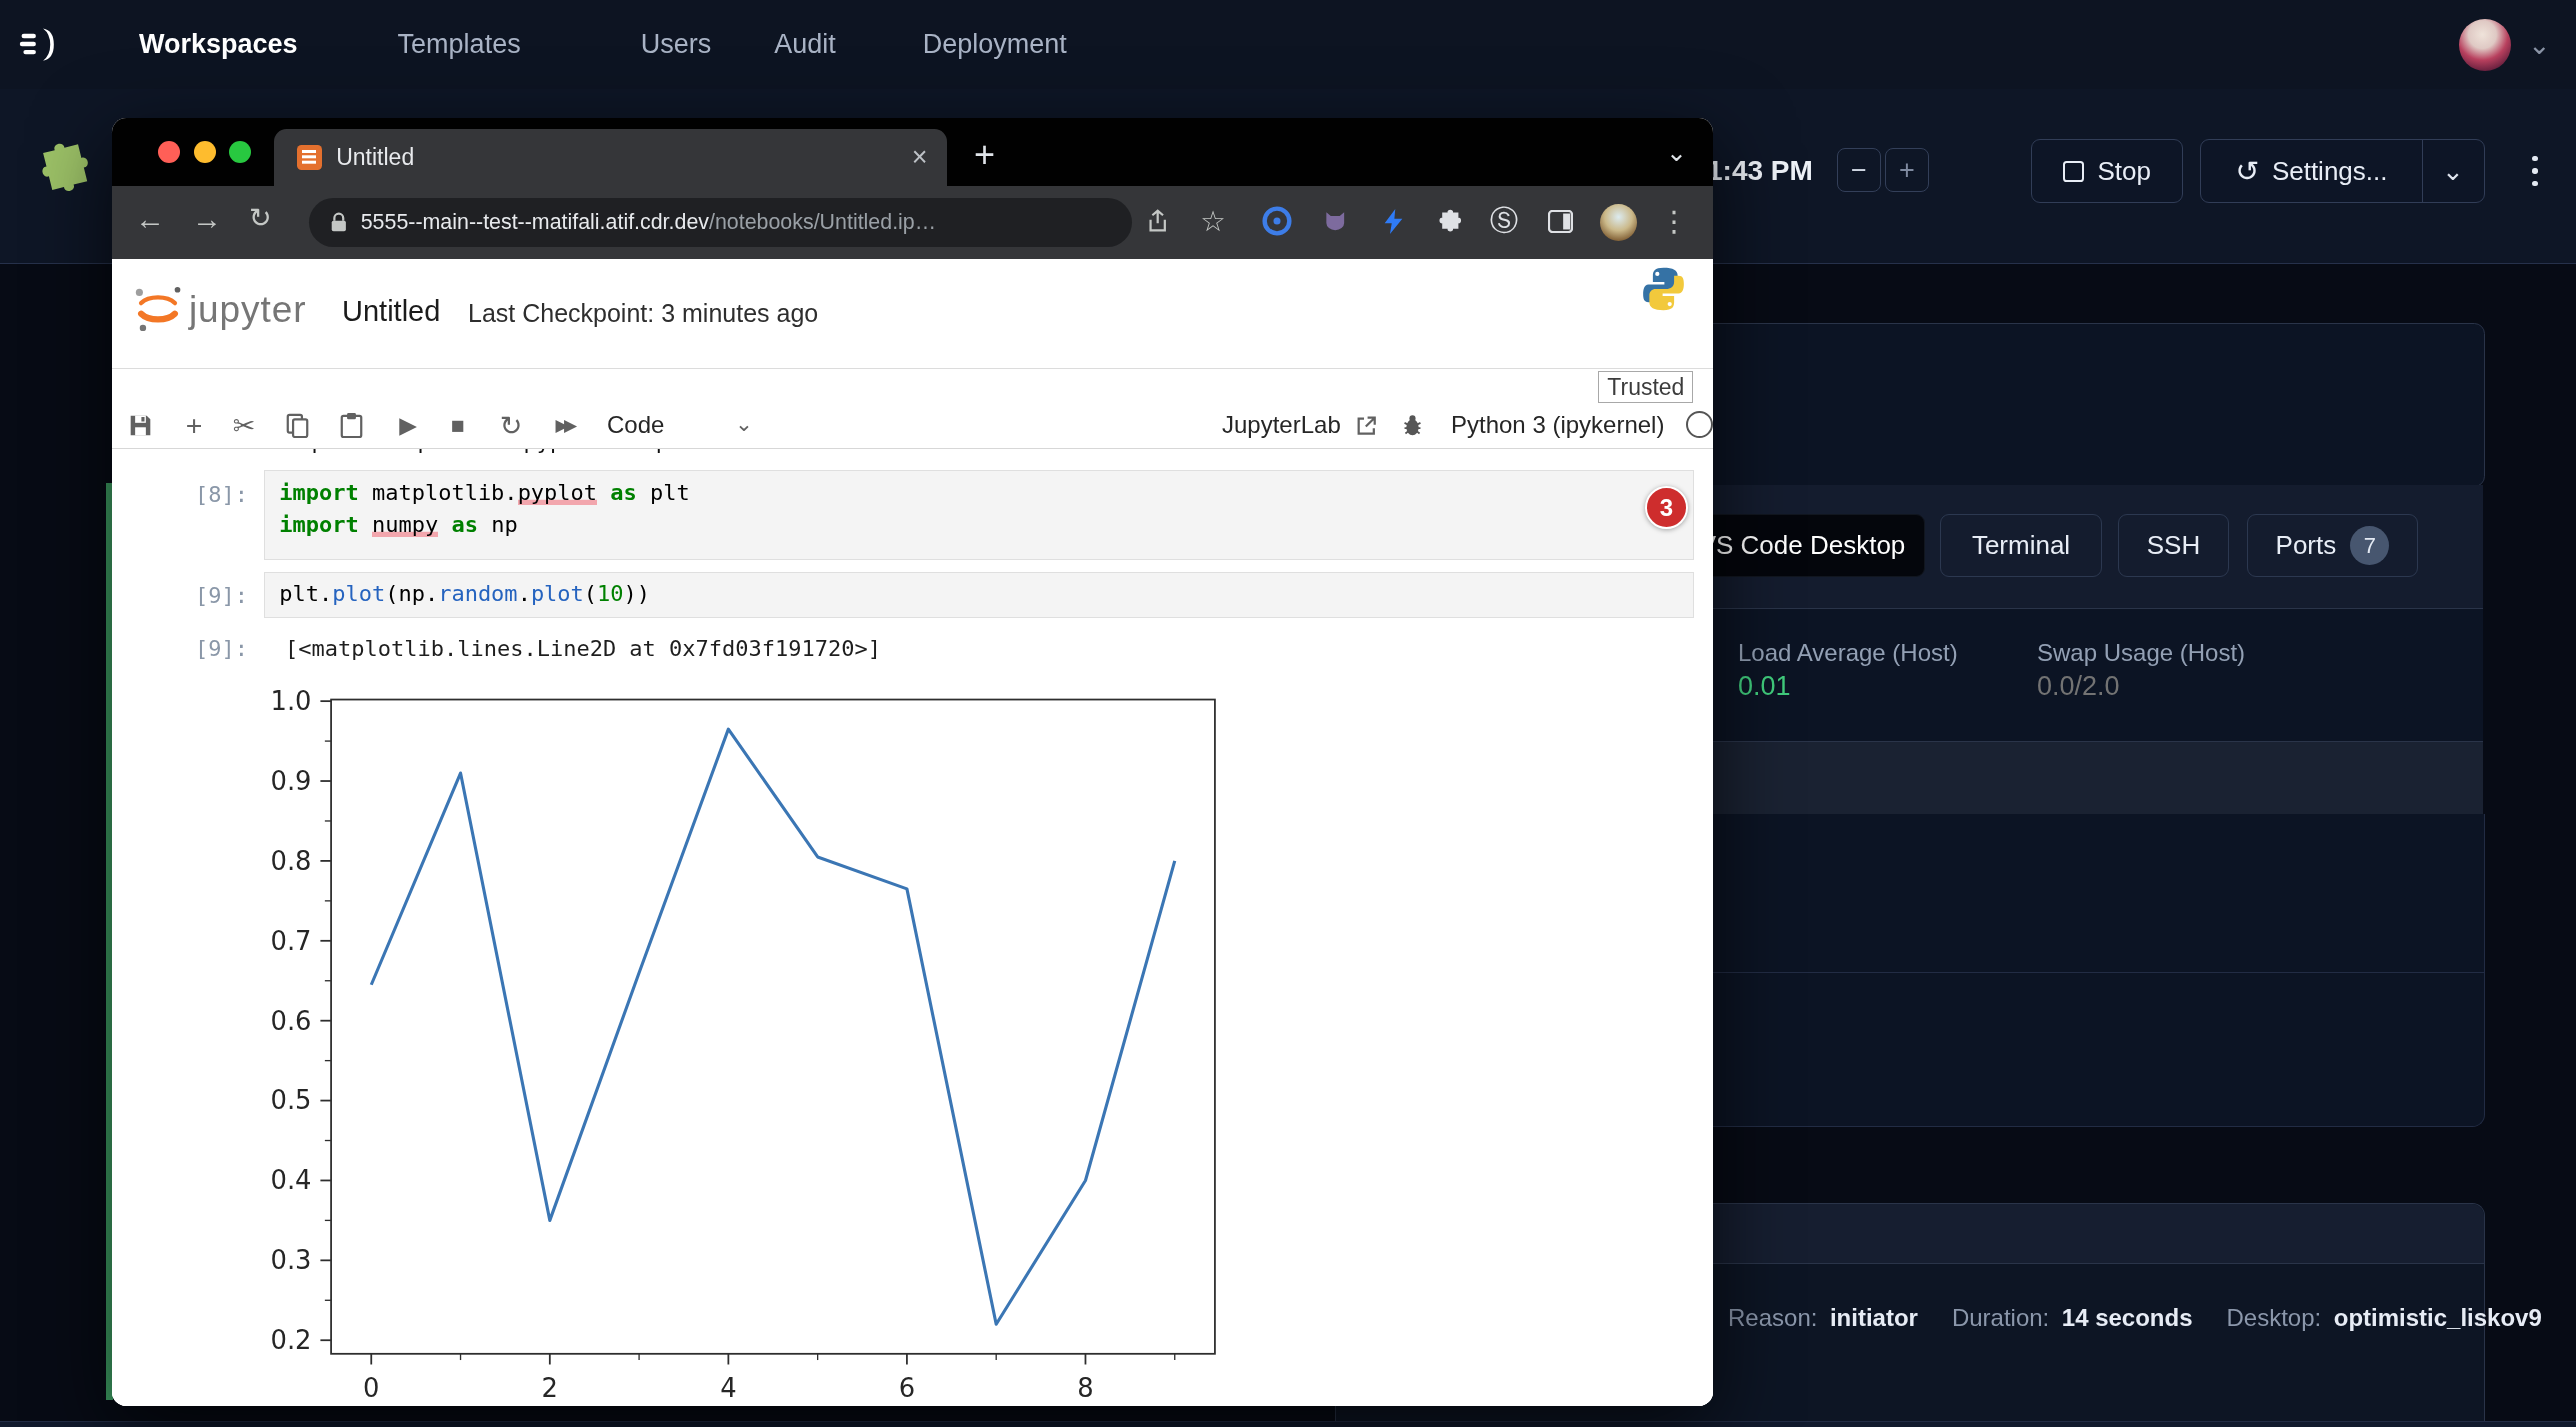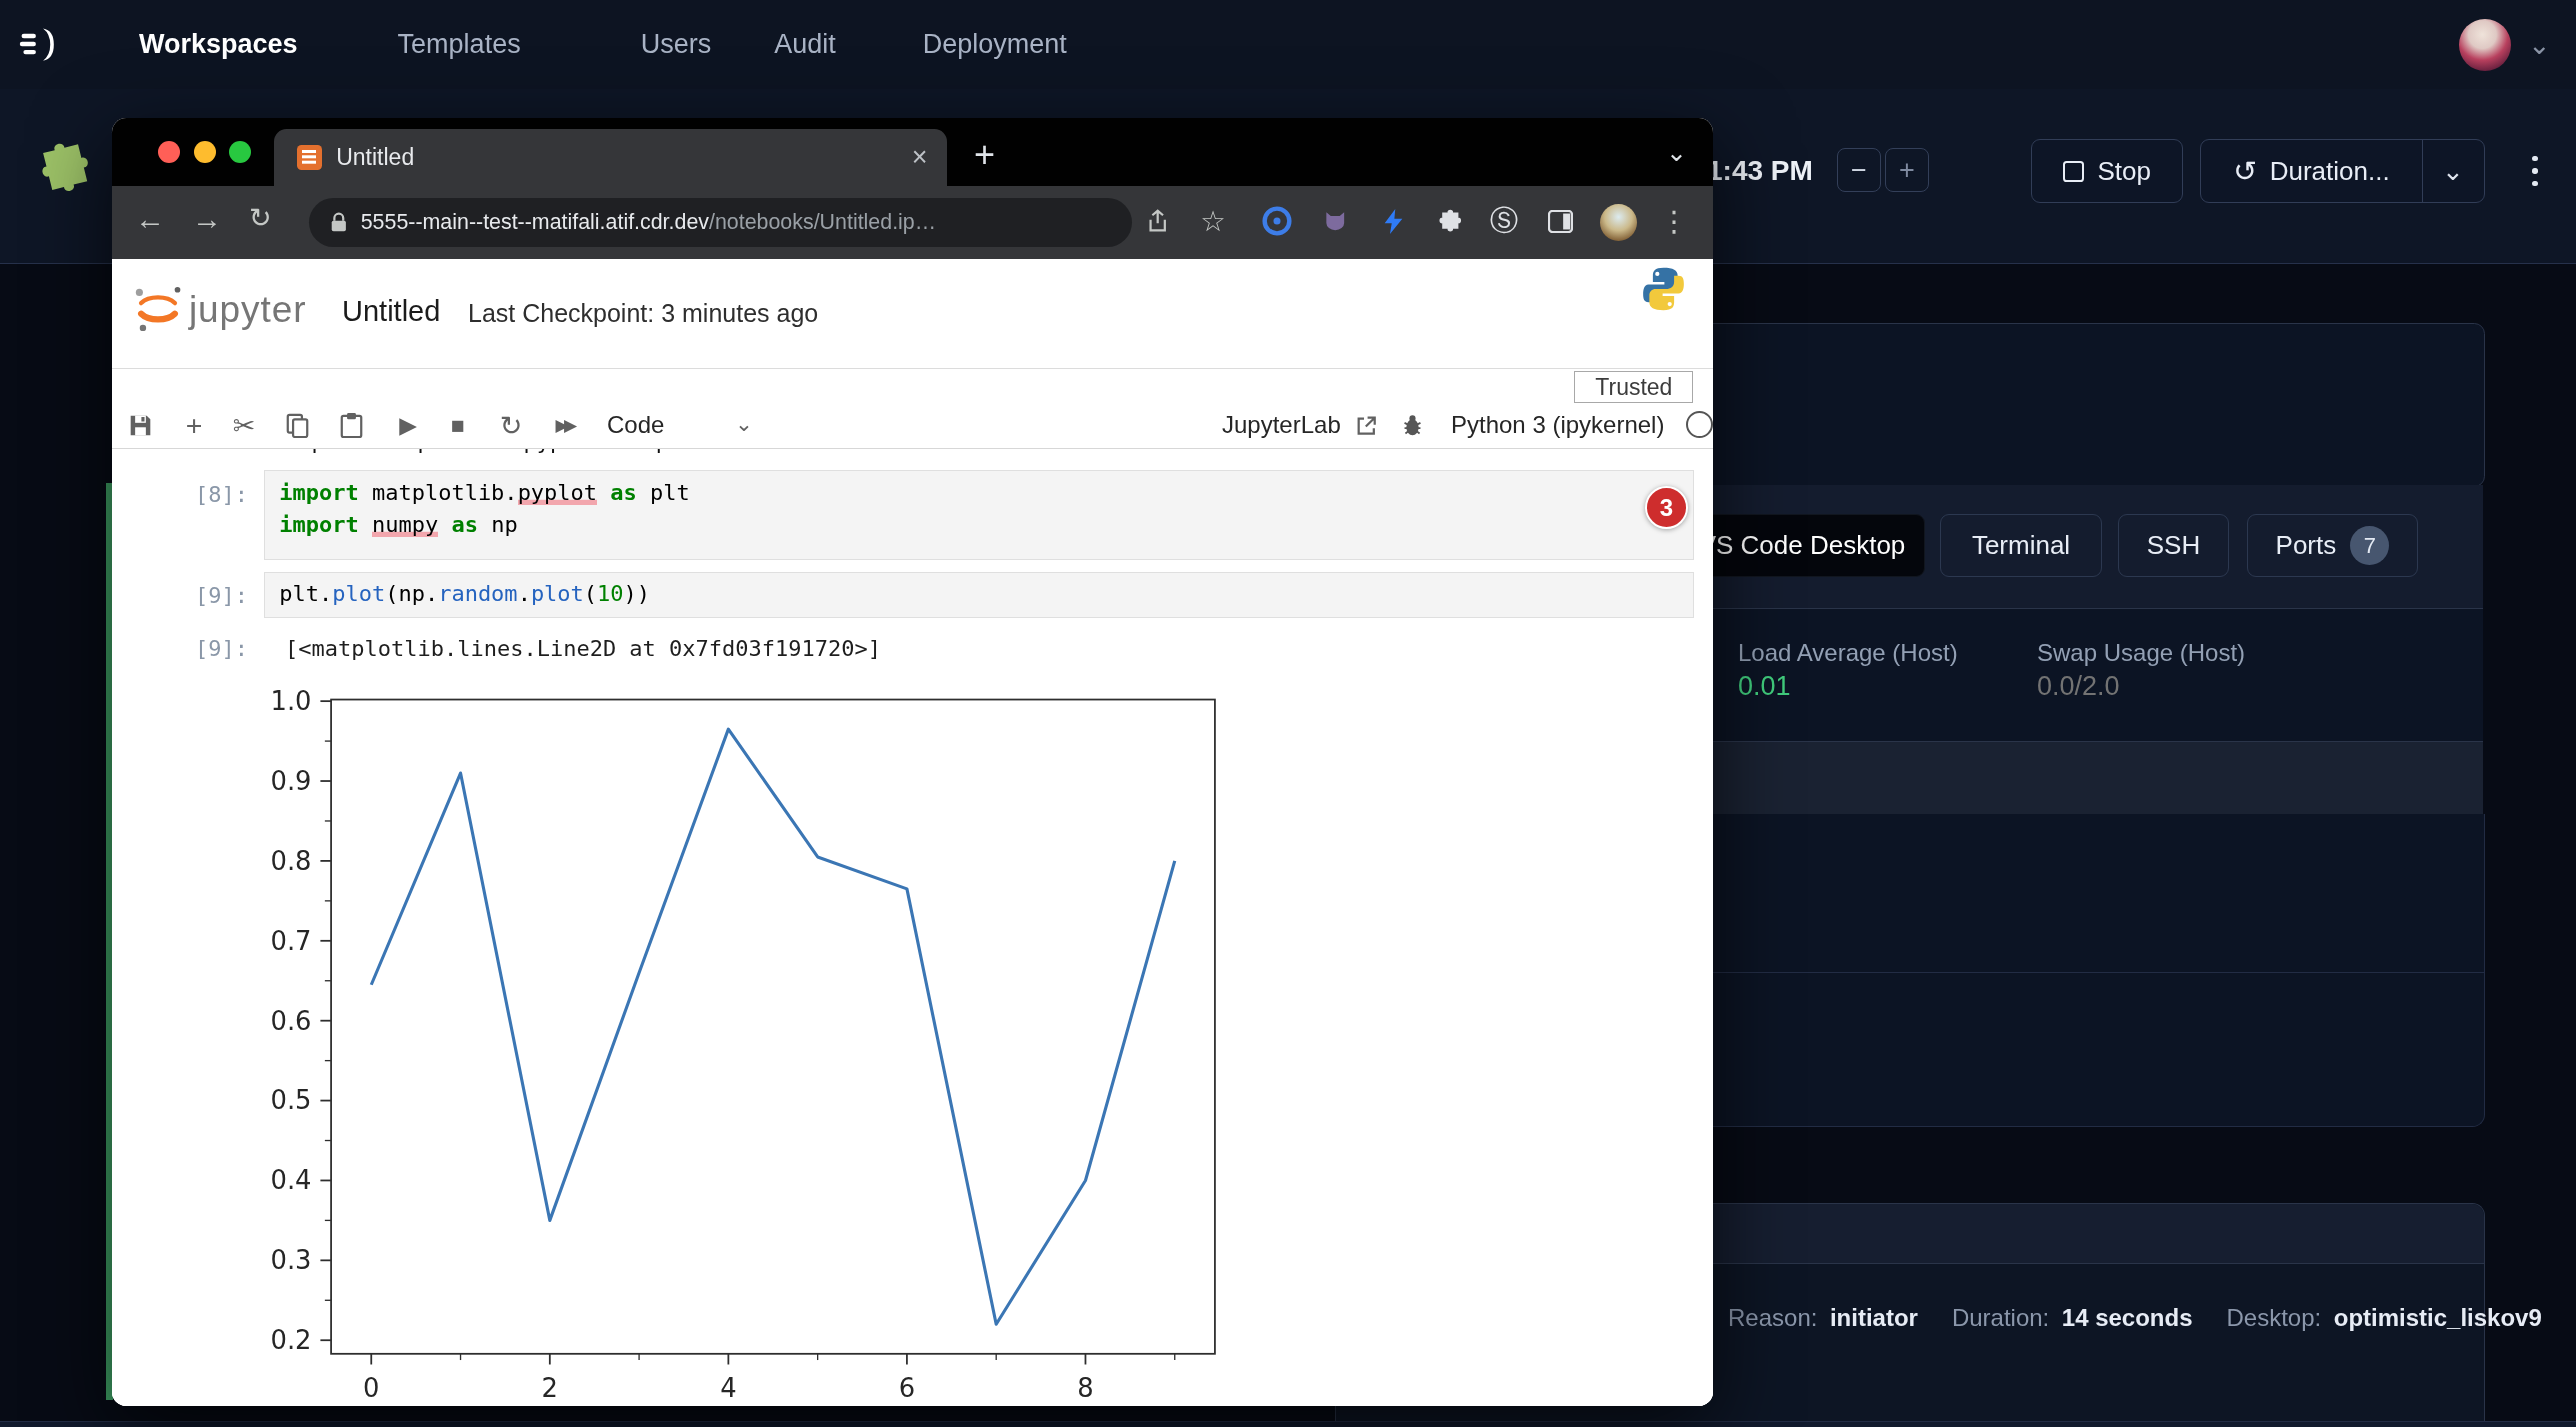--- a/index.html
+++ b/index.html
@@ -75,21 +75,21 @@
      background:radial-gradient(circle at 50% 35%, #dcebf0 0%, #cbb98a 45%, #8a6a3f 75%, #4c351f 100%);}
   
   .jpage{position:absolute;left:0;top:141px;width:100%;height:1147px;background:#ffffff;color:#1c1c1c;}
   .jheader{position:absolute;left:0;top:0;width:100%;height:109px;border-bottom:0.9px solid #dcdcdc;}
   .jbrand{position:absolute;left:77px;top:30px;font-size:37px;color:#767676;letter-spacing:0.9px;}
   .jtitle{position:absolute;left:230px;top:36px;font-size:29px;color:#1b1b1b;}
   .jcheckpoint{position:absolute;left:356px;top:40px;font-size:25px;color:#2e2e2e;}
   .jmenubar{position:absolute;left:0;top:109px;width:100%;height:36px;border-bottom:0.9px solid #e0e0e0;display:flex;align-items:center;gap:32px;padding-left:23px;box-sizing:border-box;}
   .jmenu-item{font-size:24px;color:#262626;}
   .trusted{position:absolute;right:19.6px;top:112px;height:30px;border:0.9px solid #a8a8a8;background:#fff;color:#3c3c3c;
-           font-size:23px;display:flex;align-items:center;padding:0 20px;}
+           font-size:23px;display:flex;align-items:center;padding:0 8px;}
   .jtoolbar{position:absolute;left:0;top:145px;width:100%;height:44px;border-bottom:0.9px solid #d7d7d7;}
   .jt{position:absolute;top:3.6px;width:36px;height:36px;display:flex;align-items:center;justify-content:center;color:#616161;font-size:23px;}
   .jt svg{display:block;}
   .code-select{position:absolute;left:495px;top:7.1px;font-size:24px;color:#262626;}
   .code-chev{position:absolute;left:623px;top:7.1px;font-size:21.4px;color:#616161;}
   .jlab{position:absolute;left:1110px;top:7.1px;font-size:24px;color:#262626;}
   .kname{position:absolute;left:1339px;top:7.1px;font-size:24px;color:#262626;}
   .kcircle{position:absolute;left:1574px;top:7.1px;width:23px;height:23px;border:2.2px solid #555;border-radius:50%;}
   .jcontent{position:absolute;left:0;top:190px;width:100%;height:958px;background:#fff;overflow:hidden;}
   .mono{font-family:"DejaVu Sans Mono",monospace;font-size:22px;line-height:32px;}
@@ -138,21 +138,21 @@
     <div class="sq-btn" style="left:1885px;color:#7f8aa0;">
         <span>+</span>
       </div>
     <div class="btn" style="left:2031px;width:150px;">
       <span class="stop-sq"></span>
       <span>Stop</span>
     </div>
     <div class="btn" style="left:2200px;width:283px;padding:0;">
       <span class="restart-main">
         <span style="margin-right:12.5px;font-size:28.5px;">↺</span>
-        <span>Duration...</span>
+        <span>Settings...</span>
       </span>
       <span class="restart-caret">⌄</span>
     </div>
     <div class="kebab">
         <i></i>
         <i></i>
         <i></i>
       </div>
   </div>
 

